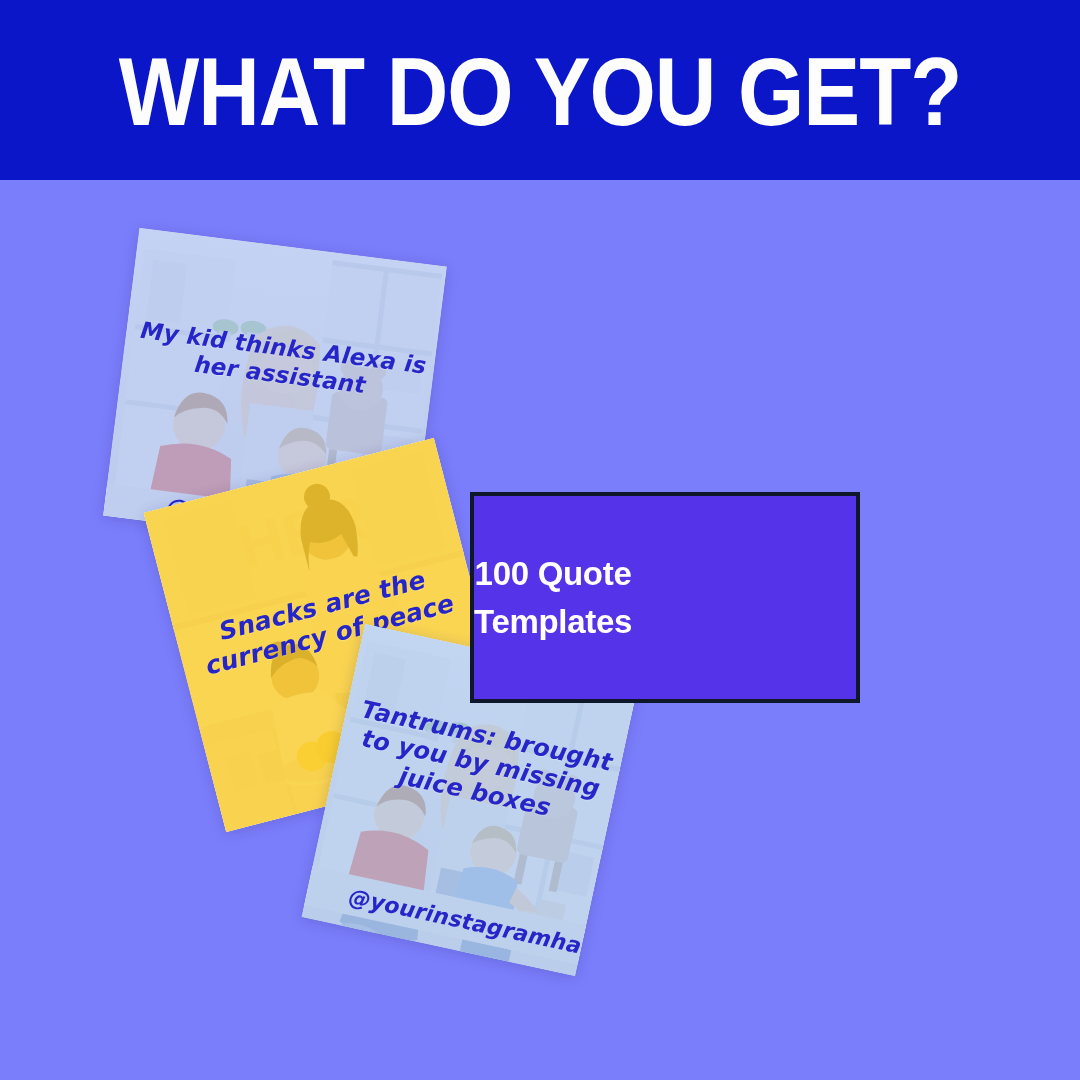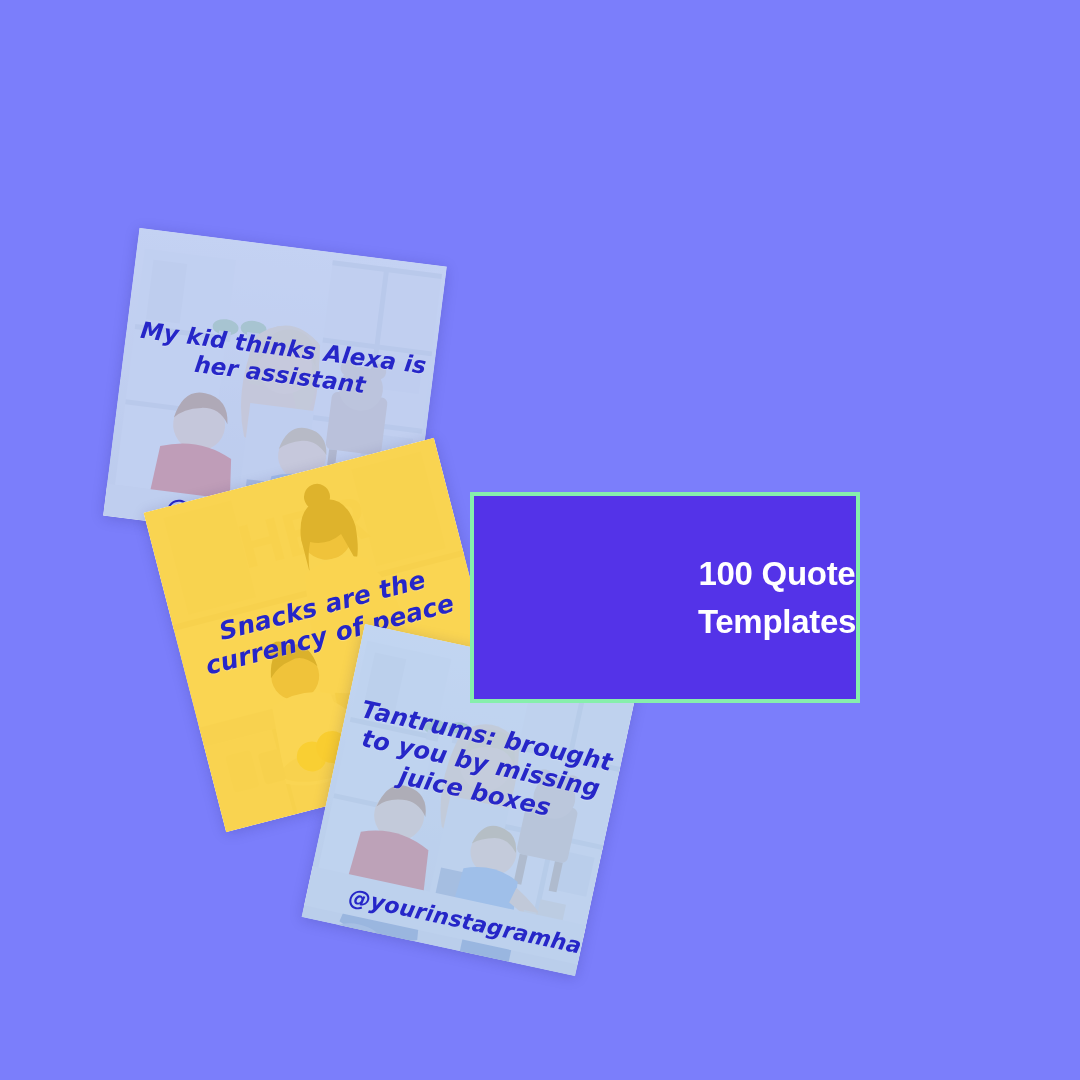--- a/index.html
+++ b/index.html
@@ -103,40 +103,43 @@
     left:10px;right:4px;top:70px;
     font-size:24px;
   }
   #card-three .handle{left:42px;bottom:18px;font-size:22px;}
 
   
   .feature-box{
     position:absolute;
     left:470px;top:492px;width:390px;height:211px;
     background:#5433e8;
-    border:4px solid #86efac;
+    border:4px solid #0f172a;
     box-sizing:border-box;
-    display:flex;align-items:center;justify-content:flex-end;
+    display:flex;align-items:center;justify-content:flex-start;
   }
   .feature-text{
     color:#ffffff;
     font-family:"Liberation Sans","DejaVu Sans",sans-serif;
     font-weight:bold;
     font-size:33px;
     line-height:1.45;
     text-align:center;
     letter-spacing:-.3px;
     white-space:pre-line;
   }
 </style>
 </head>
 <body>
 
 <div id="stage">
 
+  <div class="header-band">
+    <div class="header-title">WHAT DO YOU GET?</div>
+  </div>
 
   <div class="card" id="card-one">
     <div class="photo">
       <svg viewBox="0 0 310 290" preserveAspectRatio="xMidYMid slice" aria-hidden="true">
         <defs>
           <linearGradient id="wallA" x1="0" y1="0" x2="0" y2="1">
             <stop offset="0" stop-color="#f2f4f6"></stop>
               <stop offset="1" stop-color="#e2e7ea"></stop>
           </linearGradient>
         </defs>

